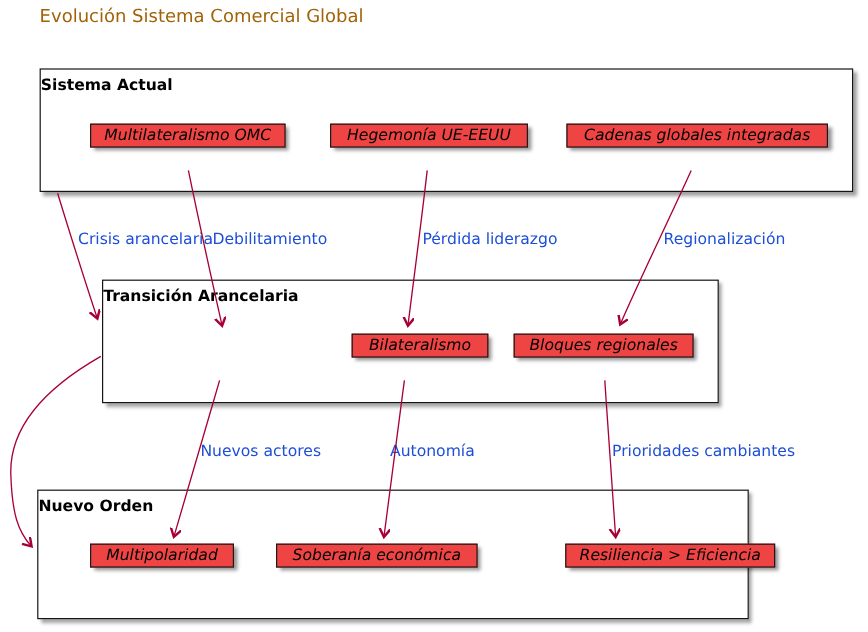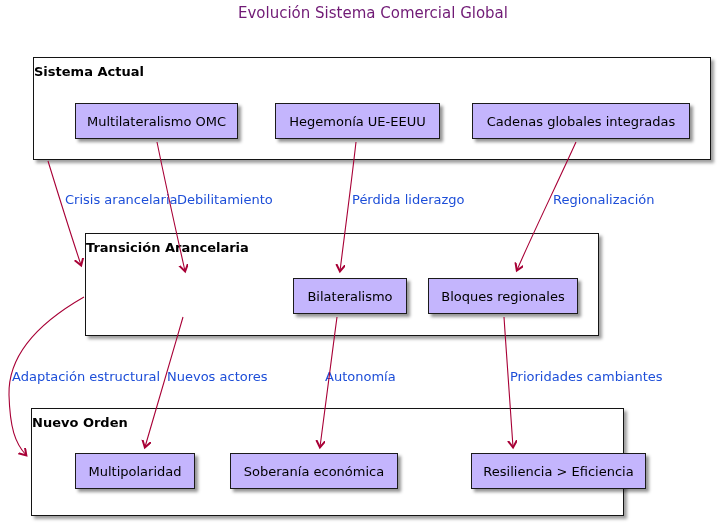--- a/index.html
+++ b/index.html
@@ -1,36 +1,36 @@
 <!DOCTYPE html>
 <html><head>
 <meta charset="utf-8">
 <style>
   html,body{margin:0;padding:0;background:#ffffff;}
   .stage{
     position:relative;width:723px;height:527px;background:#ffffff;overflow:hidden;
     font-family:"DejaVu Sans", sans-serif;color:#000;
   }
   .diagram-title{
-    position:absolute;left:33px;top:4px;width:680px;text-align:center;
-    font-size:15px;color:#701a75;
+    position:absolute;left:33px;top:4px;width:680px;
+    font-size:15px;color:#a16207;
   }
   .container-box{
     position:absolute;background:#ffffff;border:1.5px solid #141414;
     box-shadow:3px 3px 3px rgba(0,0,0,0.38);
   }
   .container-label{
     width:100%;text-align:left;padding-top:6px;
     font-size:13px;font-weight:bold;color:#000;
   }
   .node-box{
-    position:absolute;height:36px;background:#c4b5fd;border:1.5px solid #1b1b1b;
+    position:absolute;height:20px;background:#ef4444;border:1.5px solid #1b1b1b;
     box-shadow:3px 3px 3px rgba(0,0,0,0.42);
     display:flex;align-items:center;justify-content:center;
-    font-size:13px;color:#000;box-sizing:border-box;
+    font-size:13px;color:#000;box-sizing:border-box;font-style:italic;
   }
   .edge-label{
     position:absolute;font-size:13px;color:#1d4ed8;white-space:nowrap;
   }
   .edges-layer{position:absolute;left:0;top:0;pointer-events:none;}
 </style>
 </head>
 <body>
 
 <div class="stage">
@@ -57,21 +57,20 @@
   <div class="node-box" style="left:428px;top:278px;width:150px;">Bloques regionales</div>
 
   <div class="node-box" style="left:75px;top:453px;width:120px;">Multipolaridad</div>
   <div class="node-box" style="left:230px;top:453px;width:168px;">Soberanía económica</div>
   <div class="node-box" style="left:427px;top:453px;width:175px;margin-left:44px;">Resiliencia &gt; Eficiencia</div>
 
   <div class="edge-label" style="left:65px;top:192px;">Crisis arancelaria</div>
   <div class="edge-label" style="left:177px;top:192px;">Debilitamiento</div>
   <div class="edge-label" style="left:352px;top:192px;">Pérdida liderazgo</div>
   <div class="edge-label" style="left:553px;top:192px;">Regionalización</div>
-  <div class="edge-label" style="left:12px;top:369px;">Adaptación estructural</div>
   <div class="edge-label" style="left:167px;top:369px;">Nuevos actores</div>
   <div class="edge-label" style="left:325px;top:369px;">Autonomía</div>
   <div class="edge-label" style="left:510px;top:369px;">Prioridades cambiantes</div>
 
   <svg class="edges-layer" width="723" height="527" viewBox="0 0 723 527">
     <defs>
       <marker id="vhead" markerUnits="userSpaceOnUse" markerWidth="12" markerHeight="12" refX="6.5" refY="4.5" orient="auto">
         <path d="M0,0 L7,4.5 L0,9" fill="none" stroke="#A80036" stroke-width="2"></path>
       </marker>
     </defs>

